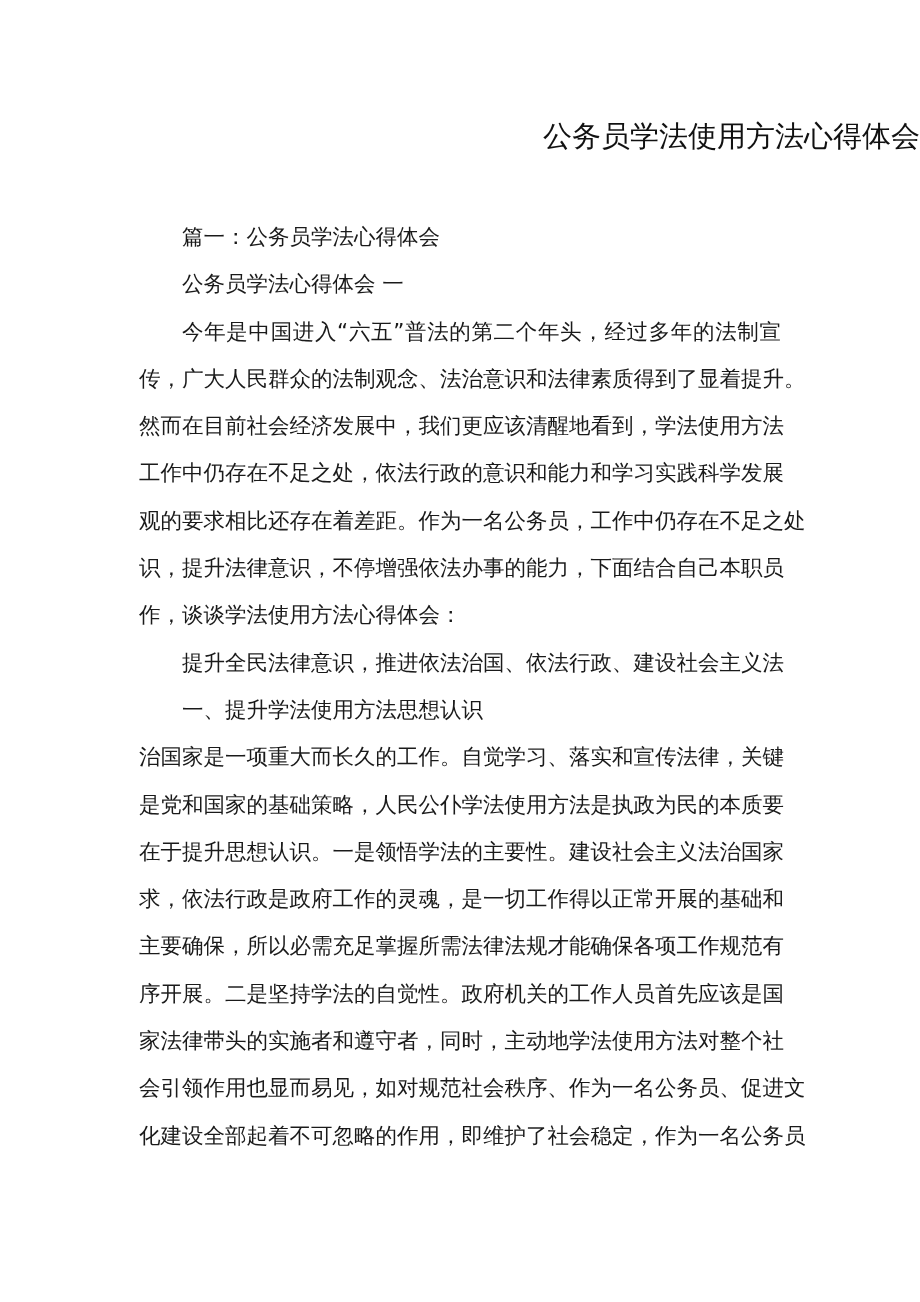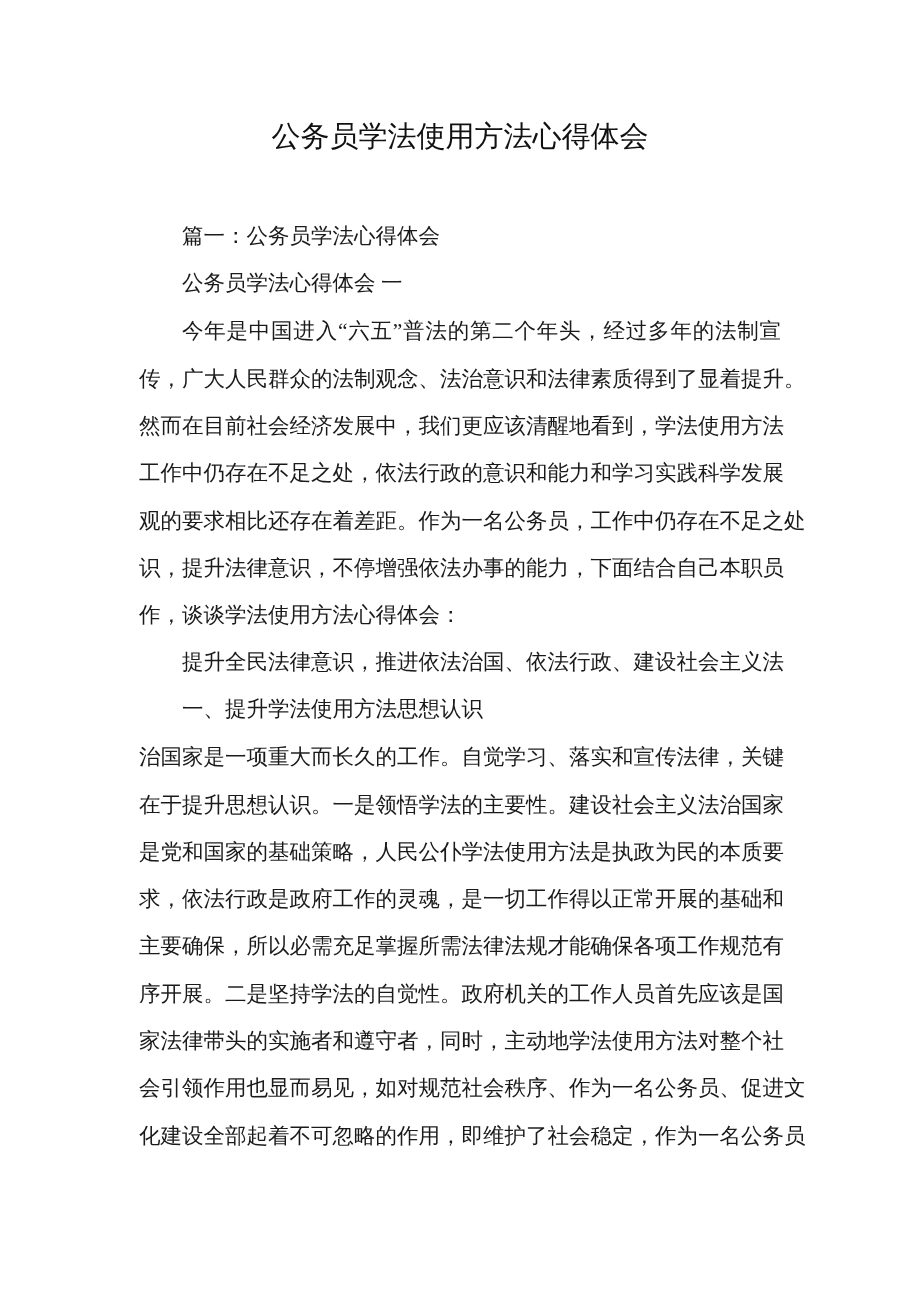--- a/index.html
+++ b/index.html
@@ -20,21 +20,21 @@
       left: 0; top: 0;
       width: 920px;
       height: 1302px;
       background: #ffffff;
     }
     .title {
       position: absolute;
       top: 116px;
       left: 0;
       width: 920px;
-      text-align: center;
+      text-align: right;
       font-size: 29px;
       line-height: 40px;
       letter-spacing: 0px;
       color: #111111;
     }
     .body-text {
       position: absolute;
       left: 139px;
       top: 213px;
       width: 642px;
@@ -43,21 +43,20 @@
       display: block;
       height: 47.3px;
       line-height: 47.3px;
       font-size: 21.5px;
       white-space: nowrap;
       overflow: visible;
       color: #1a1a1a;
     }
     .line.indent {
       padding-left: 43px;
-      font-family: Liberation Serif, serif;
     }
     .line.justify {
       text-align: justify;
       text-align-last: justify;
     }
   </style>
 </head>
 <body>
 
 <div class="page">
@@ -69,22 +68,22 @@
     <span class="line indent justify">今年是中国进入“六五”普法的第二个年头，经过多年的法制宣</span>
     <span class="line justify">传，广大人民群众的法制观念、法治意识和法律素质得到了显着提升。</span>
     <span class="line justify">然而在目前社会经济发展中，我们更应该清醒地看到，学法使用方法</span>
     <span class="line justify">工作中仍存在不足之处，依法行政的意识和能力和学习实践科学发展</span>
     <span class="line justify">观的要求相比还存在着差距。作为一名公务员，工作中仍存在不足之处</span>
     <span class="line justify">识，提升法律意识，不停增强依法办事的能力，下面结合自己本职员</span>
     <span class="line">作，谈谈学法使用方法心得体会：</span>
     <span class="line indent justify">提升全民法律意识，推进依法治国、依法行政、建设社会主义法</span>
     <span class="line indent">一、提升学法使用方法思想认识</span>
     <span class="line justify">治国家是一项重大而长久的工作。自觉学习、落实和宣传法律，关键</span>
+    <span class="line justify">是党和国家的基础策略，人民公仆学法使用方法是执政为民的本质要</span>
     <span class="line justify">在于提升思想认识。一是领悟学法的主要性。建设社会主义法治国家</span>
-    <span class="line justify">是党和国家的基础策略，人民公仆学法使用方法是执政为民的本质要</span>
     <span class="line justify">求，依法行政是政府工作的灵魂，是一切工作得以正常开展的基础和</span>
     <span class="line justify">主要确保，所以必需充足掌握所需法律法规才能确保各项工作规范有</span>
     <span class="line justify">序开展。二是坚持学法的自觉性。政府机关的工作人员首先应该是国</span>
     <span class="line justify">家法律带头的实施者和遵守者，同时，主动地学法使用方法对整个社</span>
     <span class="line justify">会引领作用也显而易见，如对规范社会秩序、作为一名公务员、促进文</span>
     <span class="line justify">化建设全部起着不可忽略的作用，即维护了社会稳定，作为一名公务员</span>
   </div>
 </div>
 
 </body></html>

